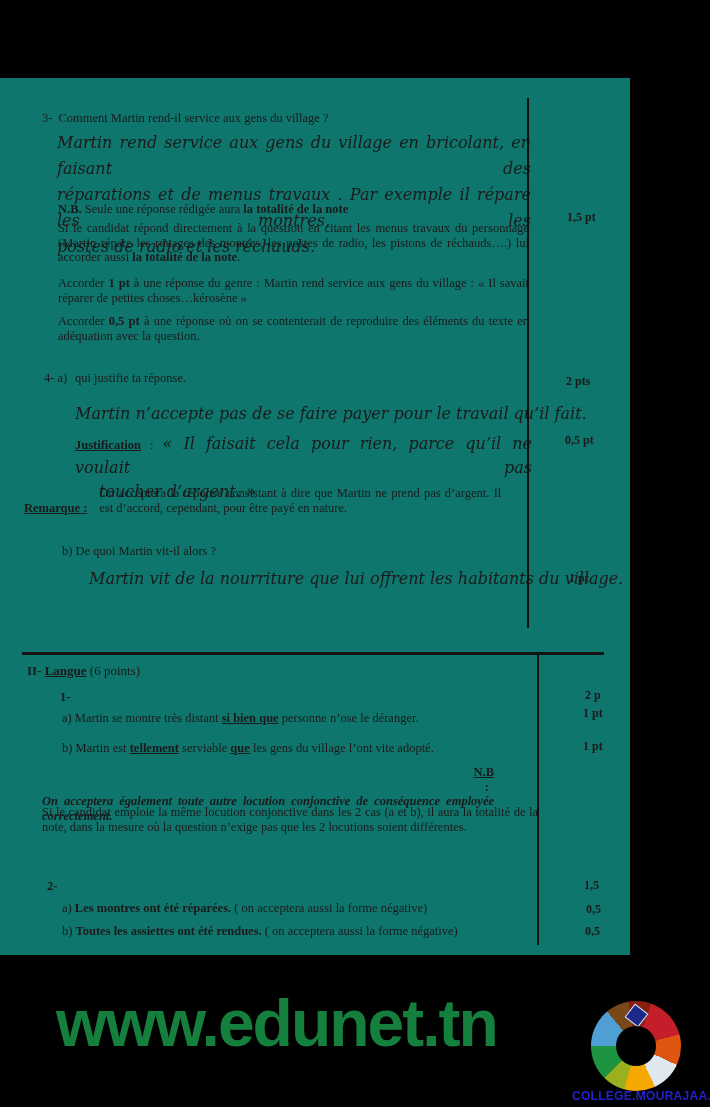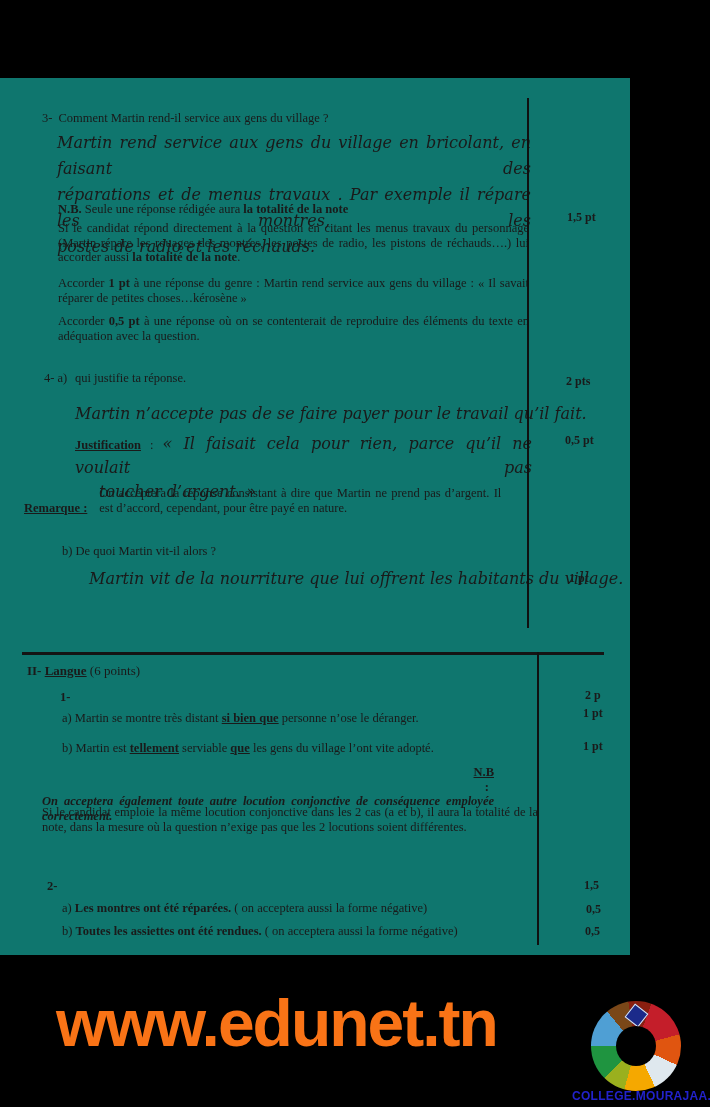--- a/index.html
+++ b/index.html
@@ -16,21 +16,21 @@
   .jl{text-align:justify;text-align-last:justify;}
   .nowrap{white-space:nowrap;}
   .ans3-line{line-height:26px;}
   .pt{position:absolute;font-size:12px;font-weight:bold;line-height:12px;}
   .row{display:flex;align-items:flex-end;}
   .vrule{position:absolute;width:2px;background:#101010;}
   .divider{position:absolute;height:3px;background:#141414;}
   .qnum{display:inline-block;margin-right:6px;}
   
   .watermark{position:absolute;left:56px;top:990px;font-family:"Liberation Sans",sans-serif;
-             font-weight:bold;font-size:66px;letter-spacing:-2px;color:#f97316;line-height:66px;}
+             font-weight:bold;font-size:66px;letter-spacing:-2px;color:#15803d;line-height:66px;}
   .logo{position:absolute;left:591px;top:1001px;width:90px;height:90px;border-radius:50%;
         background:conic-gradient(from 20deg,
           #c41e2a 0deg 55deg,#e05510 55deg 95deg,#dfe8ee 95deg 135deg,
           #f5a800 135deg 175deg,#9ab01e 175deg 205deg,#1f9440 205deg 250deg,
           #4f9fd4 250deg 300deg,#7a4718 300deg 330deg,#8a1f10 330deg 360deg);}
   .logo-center{position:absolute;left:25px;top:25px;width:40px;height:40px;border-radius:50%;background:#000;}
   .logo-cap{position:absolute;left:37px;top:6px;width:15px;height:15px;background:#1b2a8a;
             transform:rotate(38deg);border:1px solid #dfe8ee;}
   .logo-caption{position:absolute;left:572px;top:1089px;font-family:"Liberation Sans",sans-serif;
                 font-weight:bold;font-size:12px;color:#2222cc;letter-spacing:0.3px;white-space:nowrap;}

